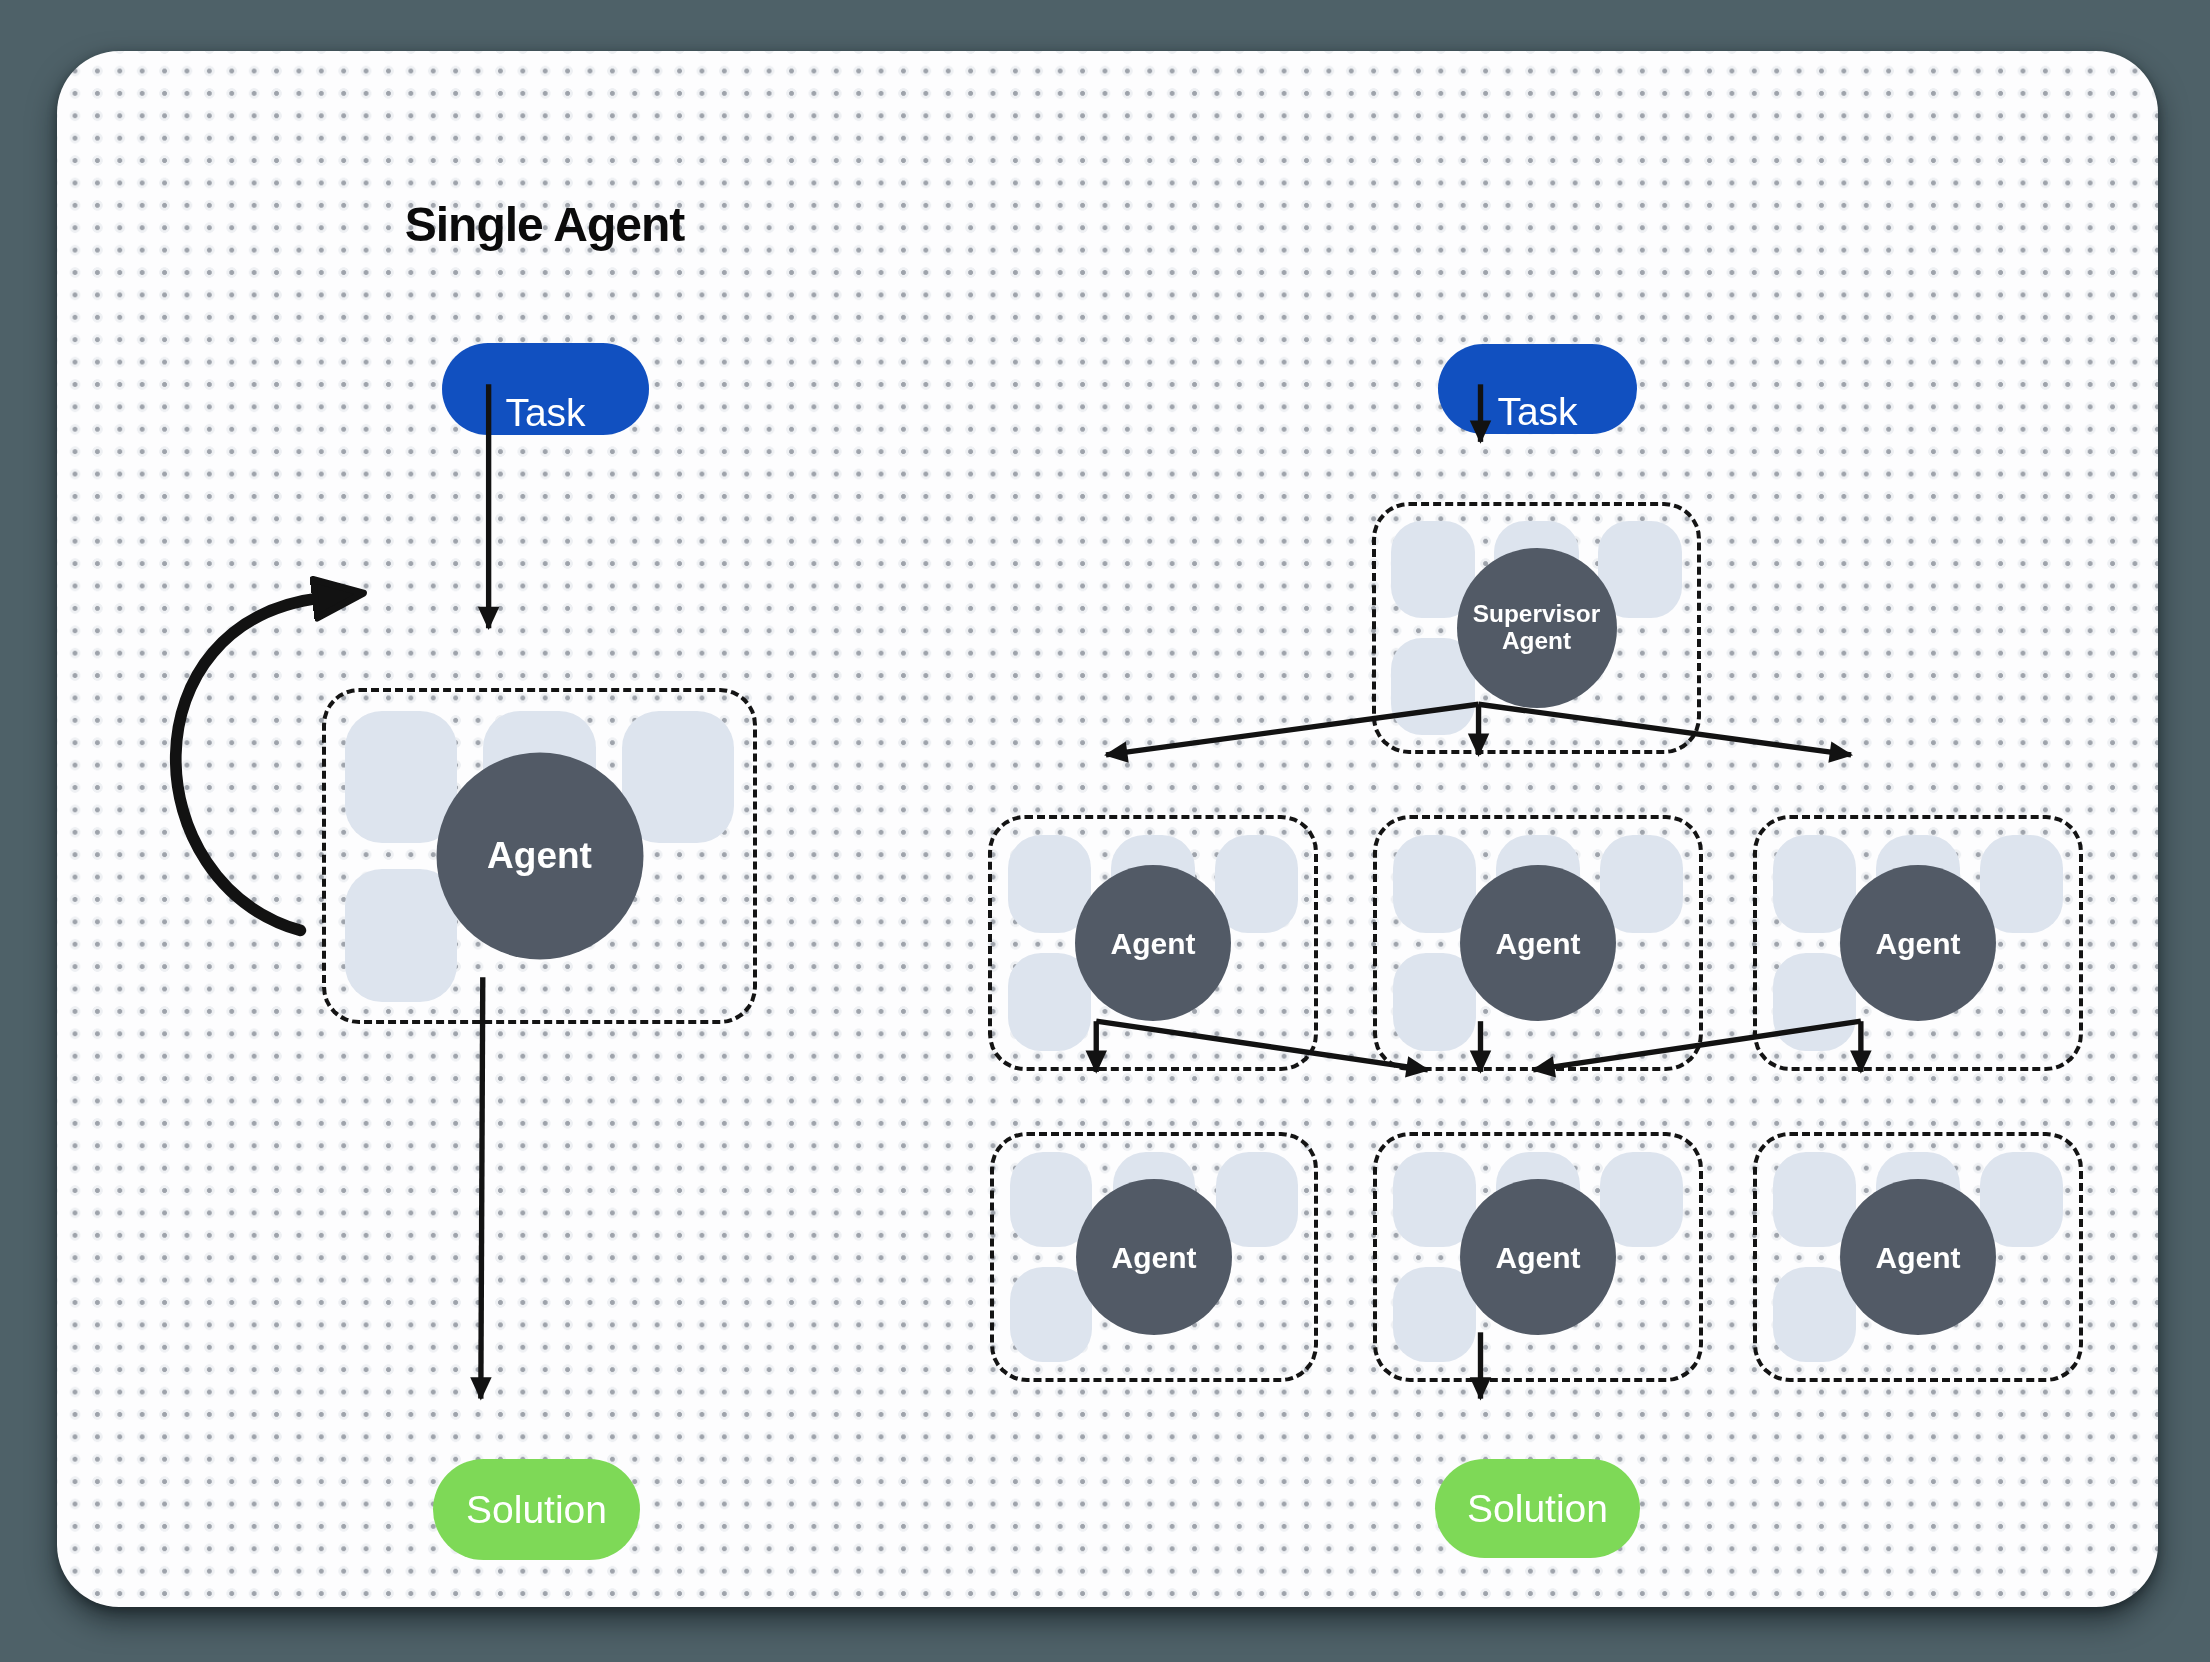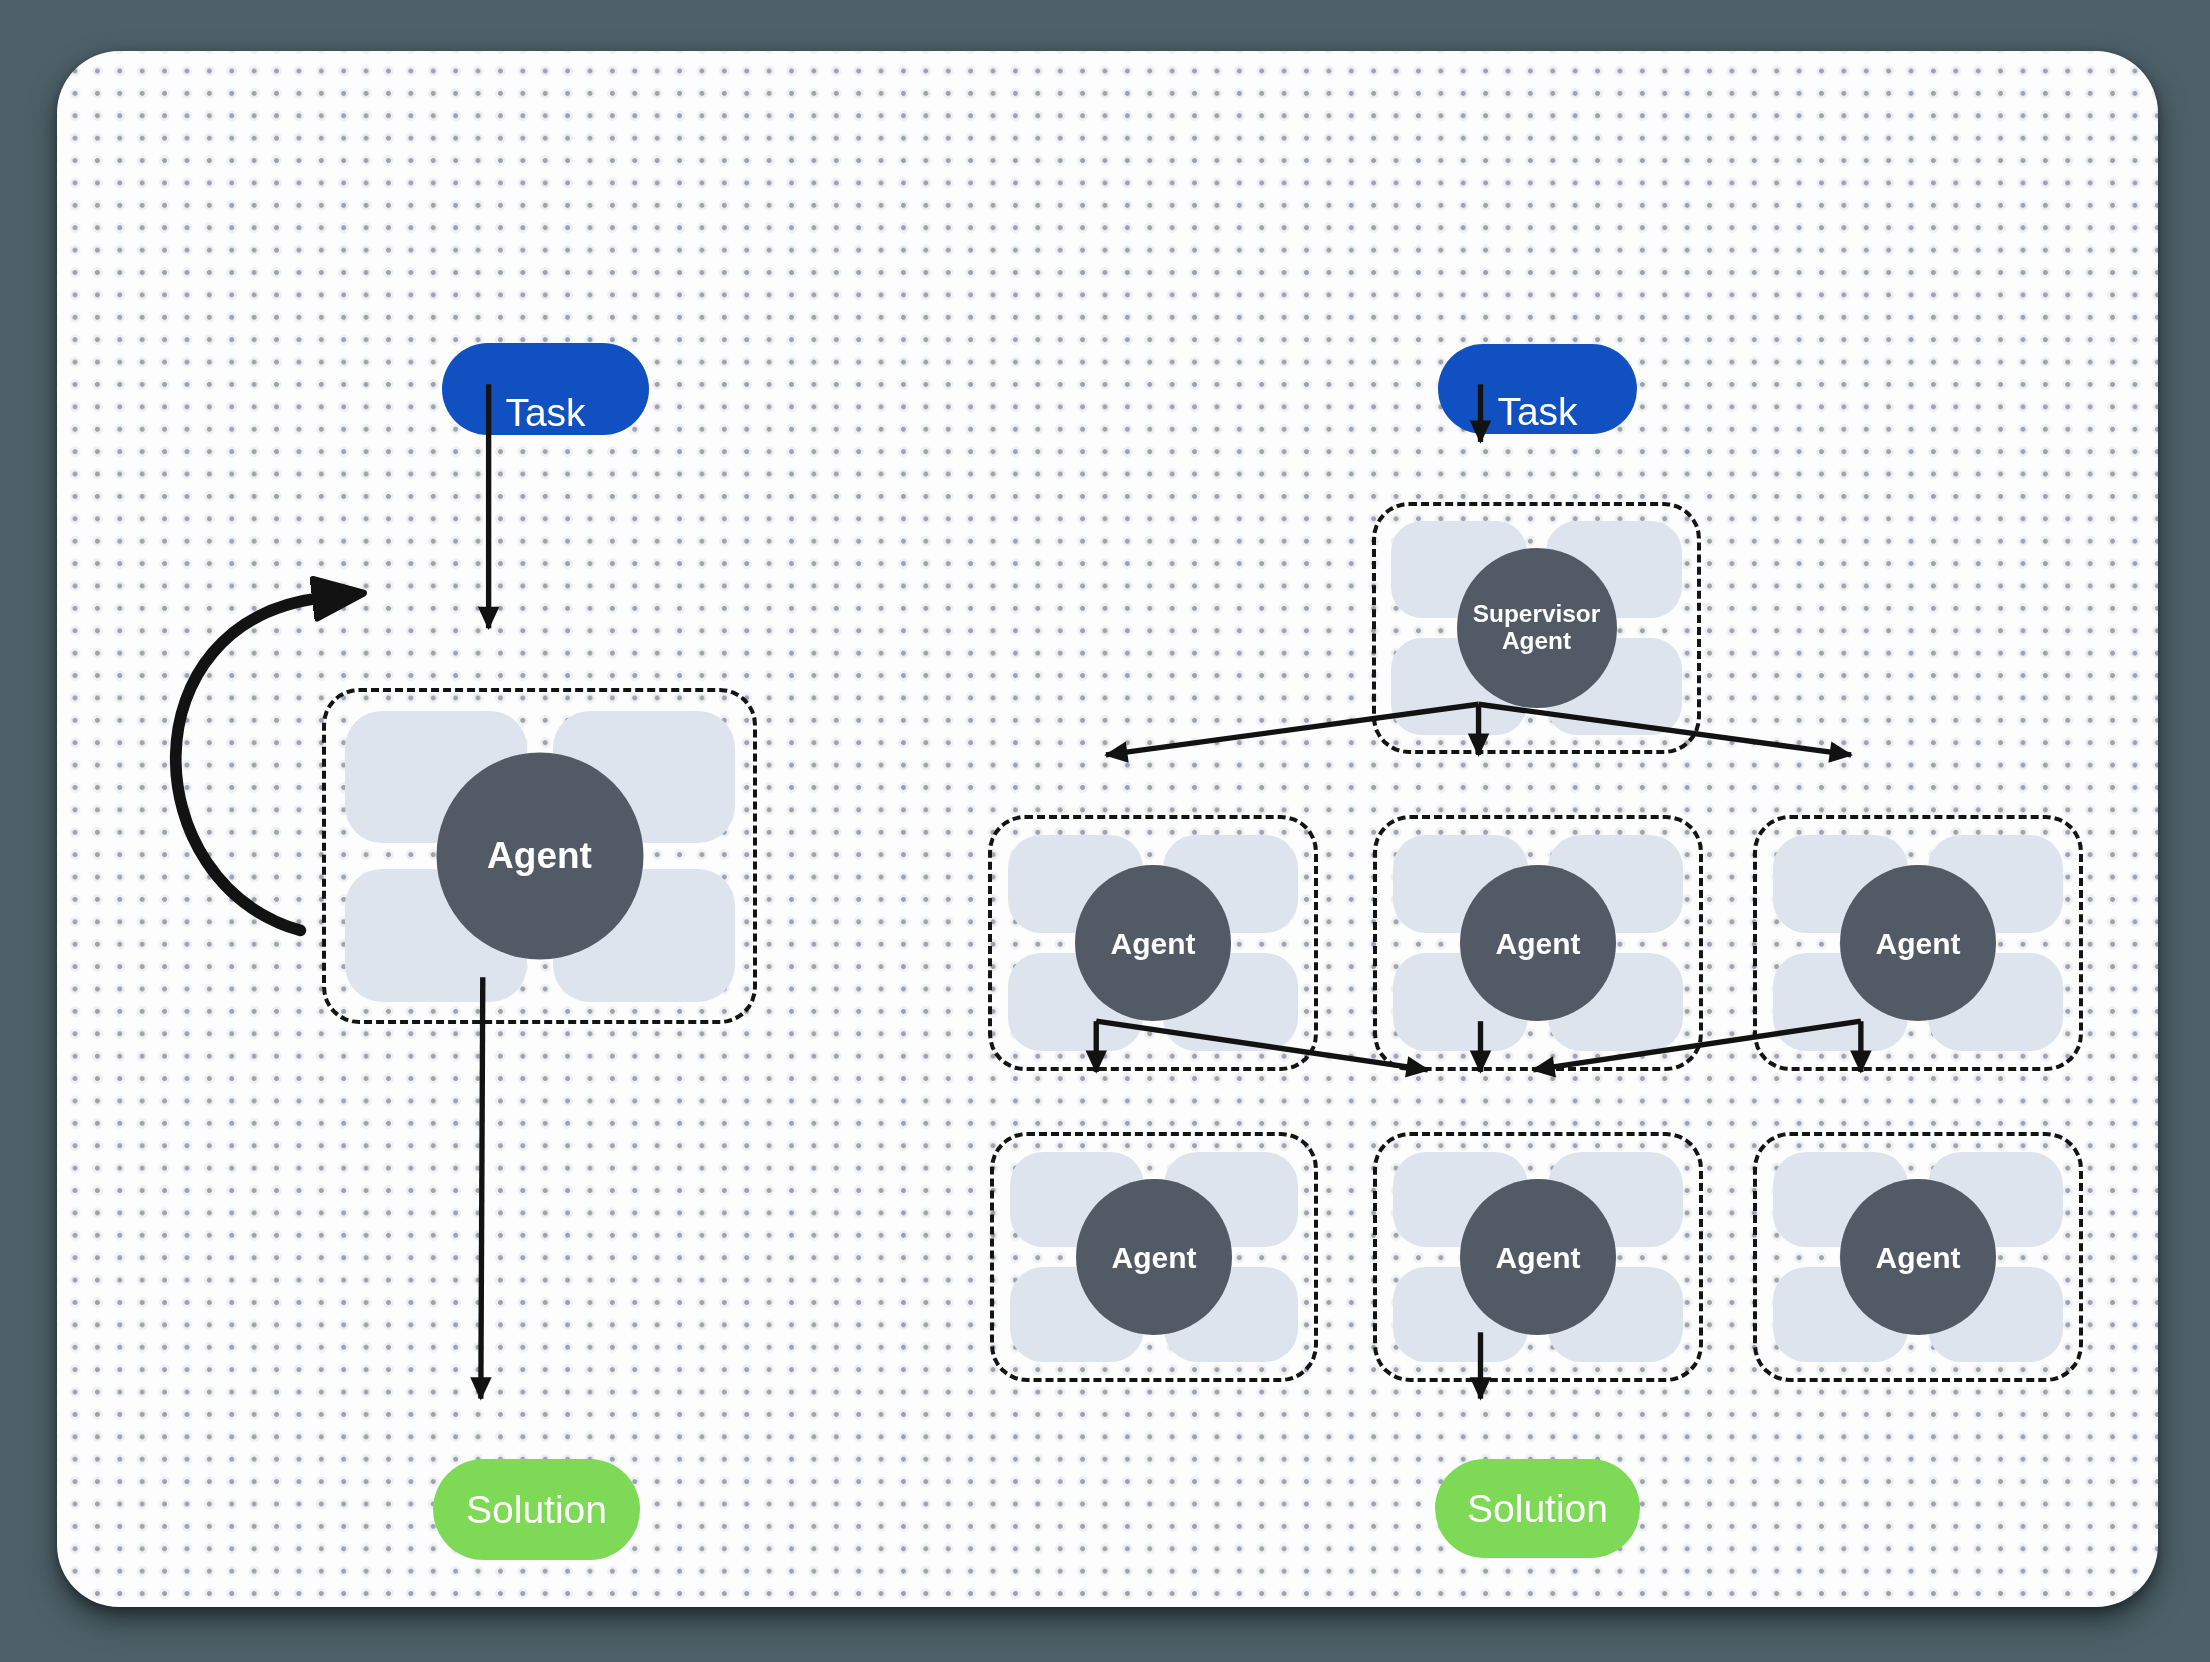--- a/index.html
+++ b/index.html
@@ -33,21 +33,21 @@
   .pill.task{background:#1150c0;align-items:flex-end;}
   .pill.solution{background:#7ed957;}
   #task-left{left:385px;top:292px;width:207px;height:92px;}
   #task-right{left:1381px;top:293px;width:199px;height:90px;}
   #solution-left{left:376px;top:1408px;width:207px;height:101px;}
   #solution-right{left:1378px;top:1408px;width:205px;height:99px;}
 
   .cluster{
     position:absolute;box-sizing:border-box;
     border:4.9px dashed #141414;border-radius:37px;
-    display:grid;grid-template-columns:1fr 1fr;grid-template-rows:1fr 1fr;
+    display:grid;grid-template-columns:1fr 1fr 1fr;grid-template-rows:1fr 1fr;
   }
   .cluster .tile{background:#dde4ee;border-radius:37px;}
   .cluster .agent-circle{
     position:absolute;left:50%;top:50%;transform:translate(-50%,-50%);
     background:#525a66;border-radius:50%;
     display:flex;align-items:center;justify-content:center;
     color:#ffffff;font-weight:700;text-align:center;
   }
   .cluster .agent-circle span{white-space:pre-line;line-height:1.1;}
 
@@ -72,20 +72,21 @@
   svg.connectors{position:absolute;left:0;top:0;pointer-events:none;}
   .arrow{stroke:#121212;stroke-width:5.5;fill:none;}
   .arrow-loop{stroke:#121212;stroke-width:12;fill:none;stroke-linecap:round;}
 </style>
 </head>
 <body>
 
 <div class="canvas">
   <div class="card">
 
+    <div class="panel-title" id="title-left">Single Agent</div>
 
     <div class="pill task" id="task-left">
       <span>Task</span>
     </div>
 
     <div class="cluster" id="cluster-single">
       <div class="tile"></div>
       <div class="tile"></div>
       <div class="tile"></div>
       <div class="tile"></div>

